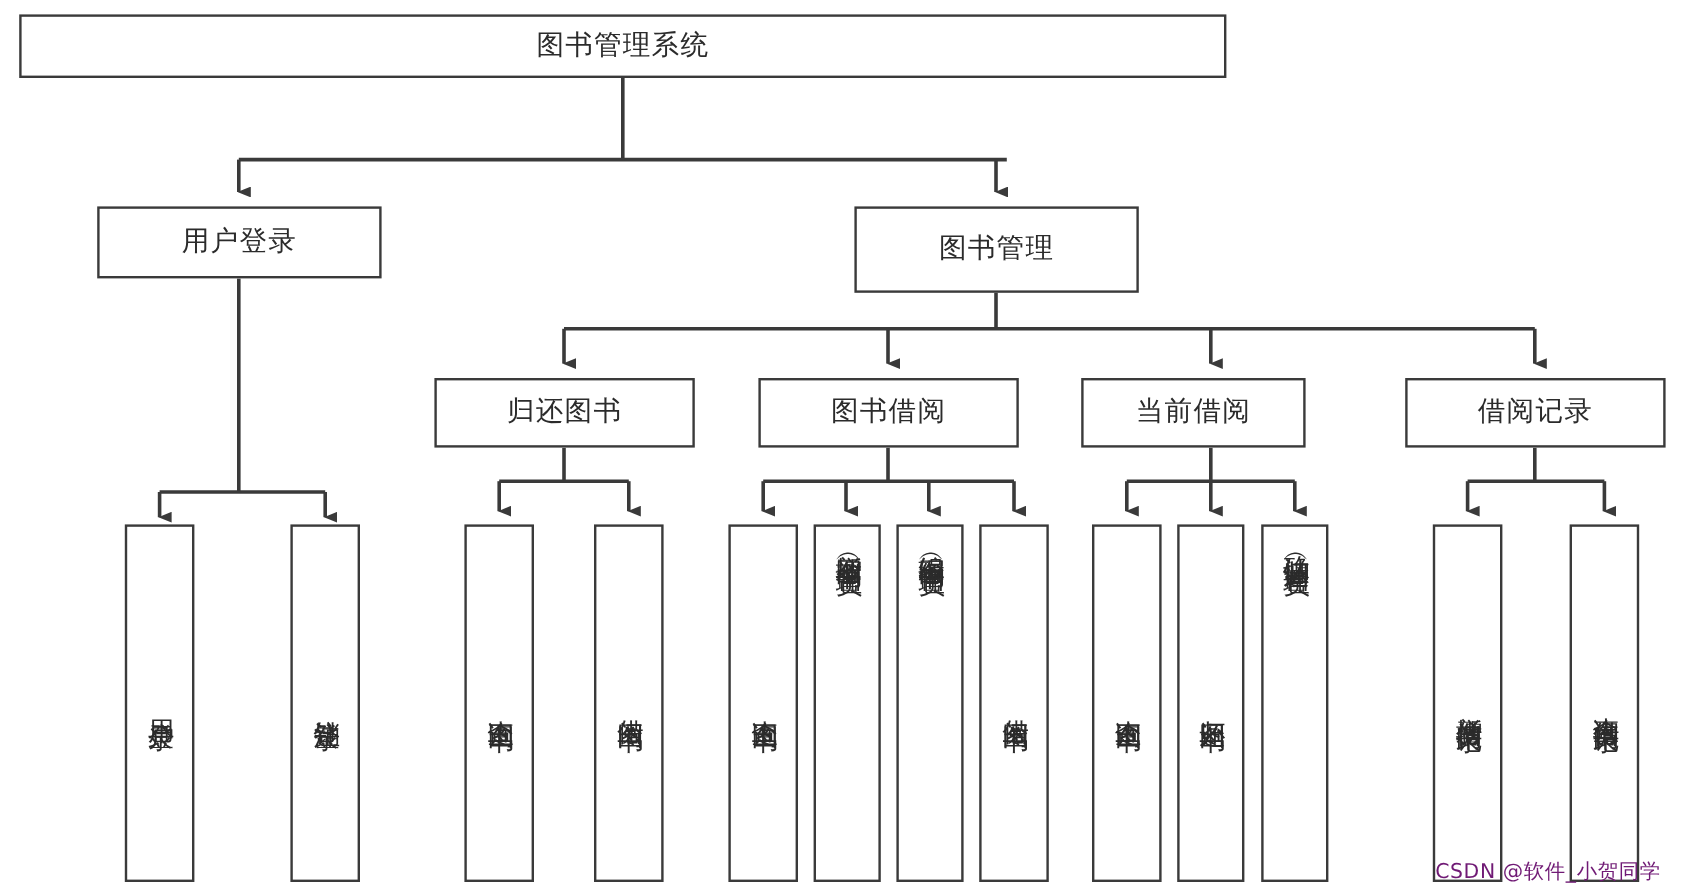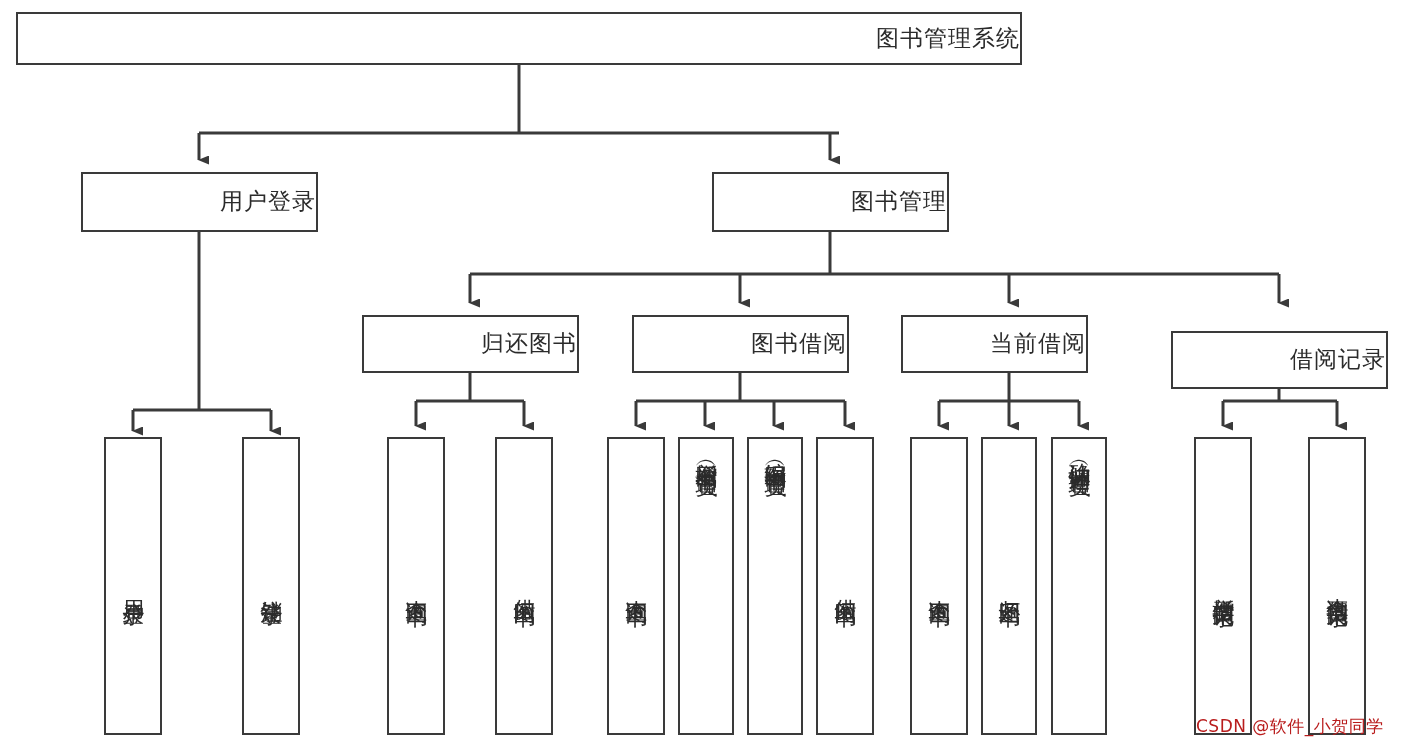--- a/index.html
+++ b/index.html
@@ -26,21 +26,21 @@
     height: 747px;
     pointer-events: none;
   }
   .node {
     position: absolute;
     box-sizing: border-box;
     background: #ffffff;
     border: 2px solid #3a3a3a;
     display: flex;
     align-items: center;
-    justify-content: flex-end;
+    justify-content: center;
     color: #2b2b2b;
   }
   .node-h .node-label {
     font-size: 23px;
     line-height: 1.1;
     letter-spacing: 1px;
     white-space: nowrap;
   }
   .node-v {
     align-items: flex-start;
@@ -55,21 +55,21 @@
     letter-spacing: 2px;
     white-space: nowrap;
   }
   .node-v.vcenter {
     align-items: center;
     padding-top: 0;
   }
   .watermark {
     position: absolute;
     font-size: 17px;
-    color: #b91c1c;
+    color: #701a75;
     letter-spacing: 0.5px;
     white-space: nowrap;
     font-family: "DejaVu Sans", "Liberation Sans", sans-serif;
   }
 </style>
 </head>
 <body>
 
 <div id="diagram-root">
 
@@ -123,34 +123,34 @@
     </g>
   </svg>
 
   <div class="node node-h" style="left:16px; top:12px; width:1006px; height:53px;">
     <span class="node-label">图书管理系统</span>
   </div>
 
   <div class="node node-h" style="left:81px; top:172px; width:237px; height:60px;">
     <span class="node-label">用户登录</span>
   </div>
-  <div class="node node-h" style="left:712px; top:172px; width:237px; height:60px;">
+  <div class="node node-h" style="left:712px; top:172px; width:237px; height:72px;">
     <span class="node-label">图书管理</span>
   </div>
 
   <div class="node node-h" style="left:362px; top:315px; width:217px; height:58px;">
     <span class="node-label">归还图书</span>
   </div>
   <div class="node node-h" style="left:632px; top:315px; width:217px; height:58px;">
     <span class="node-label">图书借阅</span>
   </div>
   <div class="node node-h" style="left:901px; top:315px; width:187px; height:58px;">
     <span class="node-label">当前借阅</span>
   </div>
-  <div class="node node-h" style="left:1171px; top:315px; width:217px; height:58px;margin-top:16px;">
+  <div class="node node-h" style="left:1171px; top:315px; width:217px; height:58px;">
     <span class="node-label">借阅记录</span>
   </div>
 
   <div class="node node-v vcenter" style="left:104px; top:437px; width:58px; height:298px;">
     <span class="node-label">用户登录</span>
   </div>
   <div class="node node-v vcenter" style="left:242px; top:437px; width:58px; height:298px;">
     <span class="node-label">注销登录</span>
   </div>
 

